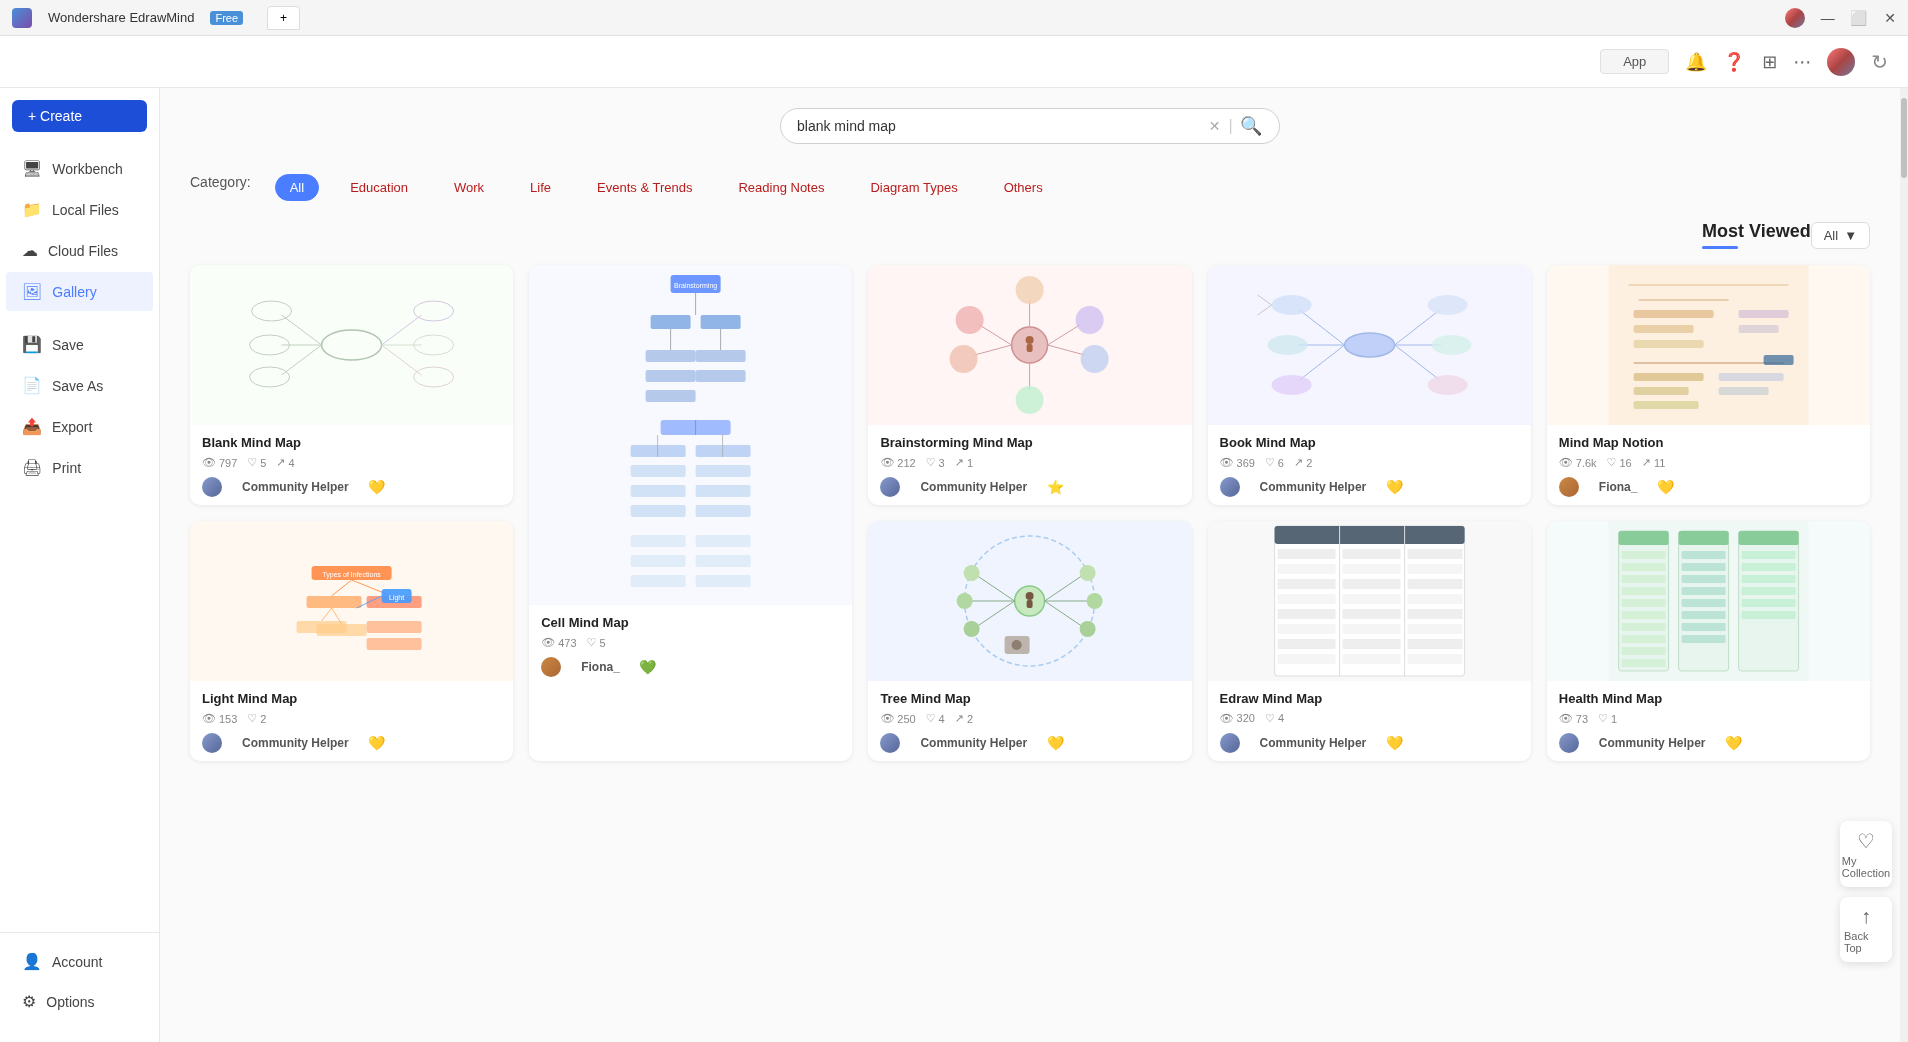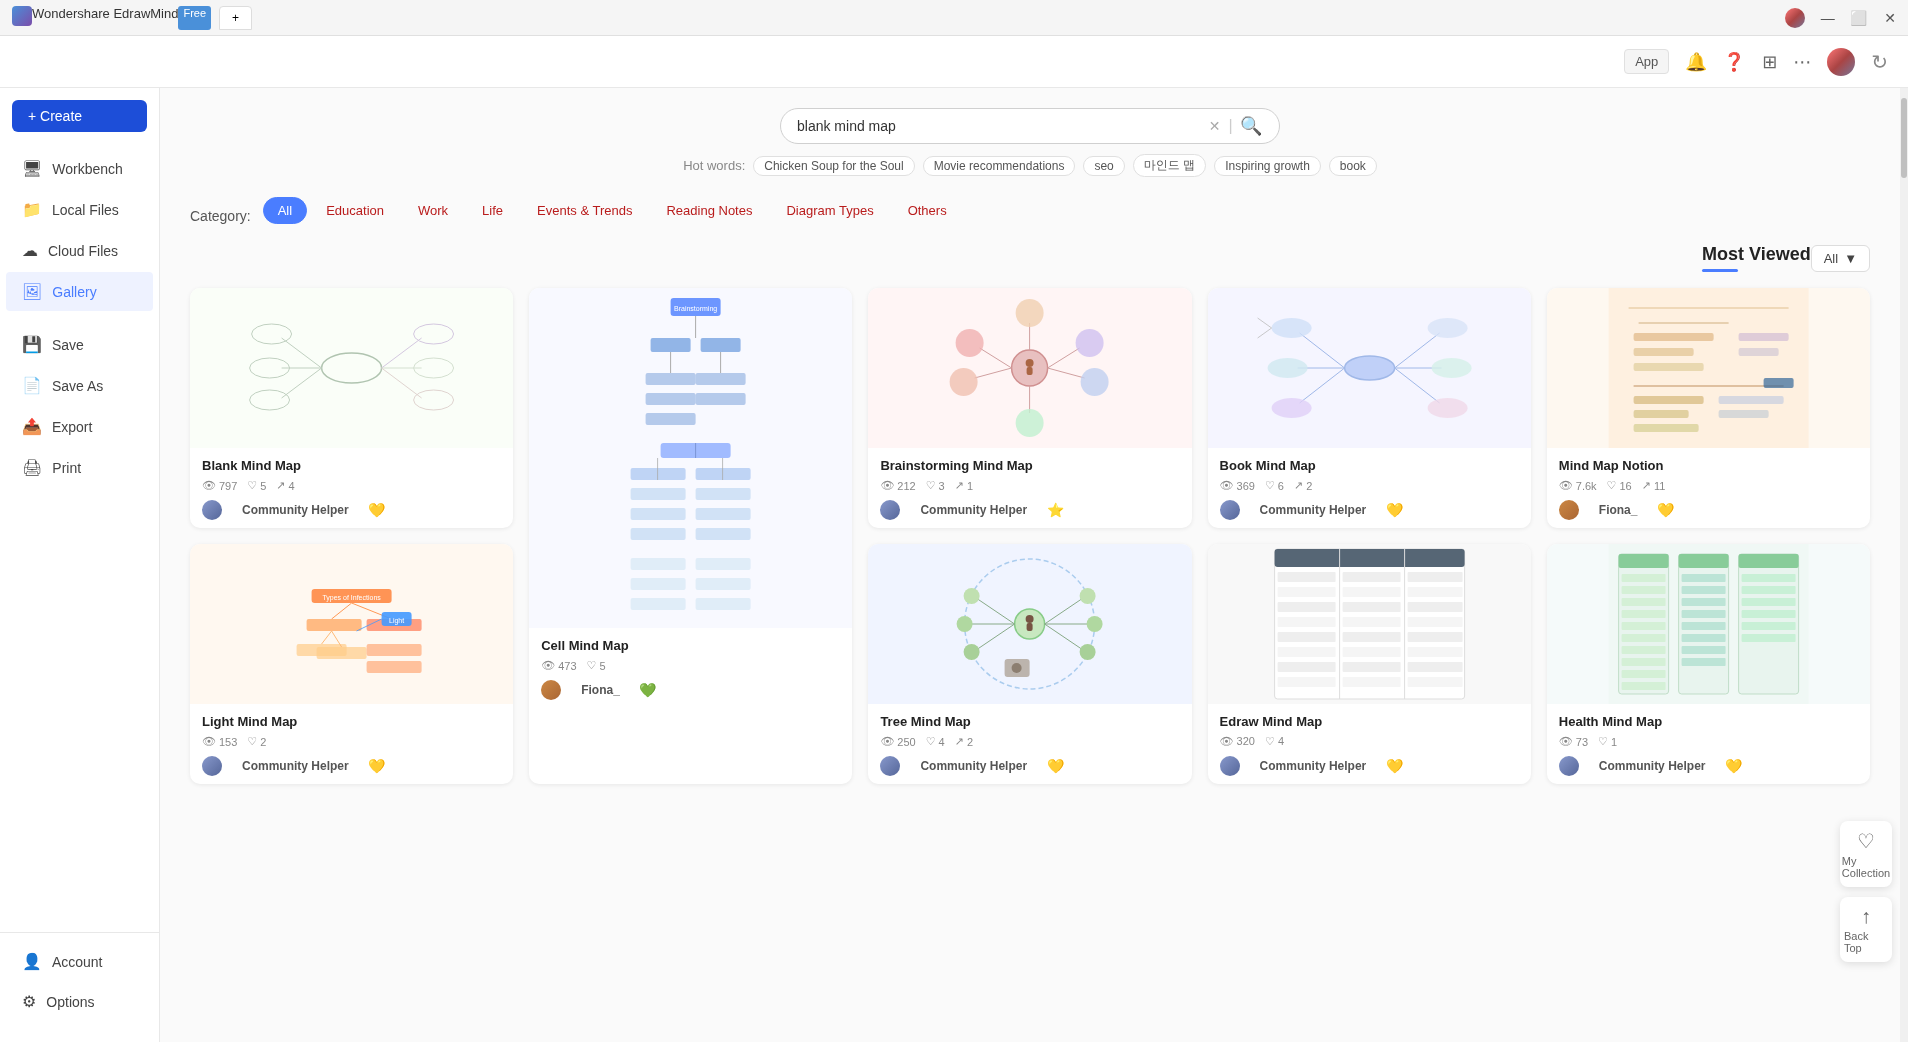--- a/index.html
+++ b/index.html
@@ -8,41 +8,41 @@
     
     .titlebar {
       height: 36px;
       background: #f5f5f5;
       display: flex;
       align-items: center;
       padding: 0 12px;
       border-bottom: 1px solid #e0e0e0;
       justify-content: space-between;
     }
-    .titlebar-left { display: flex; gap: 0; }
+    .titlebar-left { display: flex; align-items: center; gap: 16px; }
     .titlebar-logo { width: 20px; height: 20px; background: linear-gradient(135deg, #4a90d9, #7b4daa); border-radius: 4px; }
     .titlebar-title { font-size: 13px; color: #333; }
     .titlebar-badge { font-size: 11px; color: #fff; background: #4a90d9; border-radius: 3px; padding: 1px 5px; }
     .titlebar-tab { font-size: 12px; background: #fff; border: 1px solid #ddd; border-radius: 4px 4px 0 0; padding: 4px 12px; margin-left: 8px; }
     .titlebar-right { display: flex; align-items: center; gap: 16px; }
     .titlebar-btn { font-size: 14px; color: #555; cursor: pointer; }
     .titlebar-circle { width: 20px; height: 20px; border-radius: 50%; background: linear-gradient(135deg, #f77, #a44, #779); }
 
     
     .toolbar {
       height: 52px;
       background: #fff;
       border-bottom: 1px solid #e8e8e8;
       display: flex;
       align-items: center;
       padding: 0 20px;
       justify-content: flex-end;
       gap: 16px;
     }
-    .toolbar-btn { font-size: 13px; color: #555; cursor: pointer; background: #f5f5f5; border: 1px solid #e0e0e0; border-radius: 4px; padding: 4px 10px; }
+    .toolbar-btn { font-size: 13px; color: #555; cursor: pointer; background: #f5f5f5; border: 1px solid #e0e0e0; border-radius: 4px; padding: 4px 22px; }
     .toolbar-icon { font-size: 18px; color: #666; cursor: pointer; }
     .toolbar-avatar { width: 28px; height: 28px; border-radius: 50%; background: linear-gradient(135deg, #f77, #a44, #779); }
 
     
     .app-layout {
       display: flex;
       height: calc(1042px - 36px - 52px);
     }
 
     
@@ -131,22 +131,22 @@
       border-radius: 12px;
       padding: 2px 10px;
       font-size: 12px;
       color: #555;
       cursor: pointer;
     }
 
     
     .category-row {
       display: flex;
-      align-items: flex-end;
-      gap: 4px;
+      align-items: flex-start;
+      gap: 16px;
       margin-bottom: 20px;
       flex-wrap: wrap;
     }
     .category-label { font-size: 14px; color: #555; margin-right: 8px; }
     .cat-tab {
       padding: 5px 14px;
       border-radius: 16px;
       font-size: 13px;
       cursor: pointer;
       color: #b91c1c;
@@ -361,29 +361,20 @@
   </div>
 
   <div class="main">
 
     <div class="search-area">
       <div class="search-bar">
         <input type="text" value="blank mind map" style="">
         <span class="search-clear">✕</span>
         <span class="search-divider">|</span>
         <span class="search-icon">🔍</span>
-      </div>
-      <div class="hot-words">
-        <span class="hot-label">Hot words:</span>
-        <span class="hot-tag">Chicken Soup for the Soul</span>
-        <span class="hot-tag">Movie recommendations</span>
-        <span class="hot-tag">seo</span>
-        <span class="hot-tag">마인드 맵</span>
-        <span class="hot-tag">Inspiring growth</span>
-        <span class="hot-tag">book</span>
       </div>
     </div>
 
     <div class="category-row">
       <span class="category-label">Category:</span>
       <span class="cat-tab active">All</span>
       <span class="cat-tab">Education</span>
       <span class="cat-tab">Work</span>
       <span class="cat-tab">Life</span>
       <span class="cat-tab">Events &amp; Trends</span>

